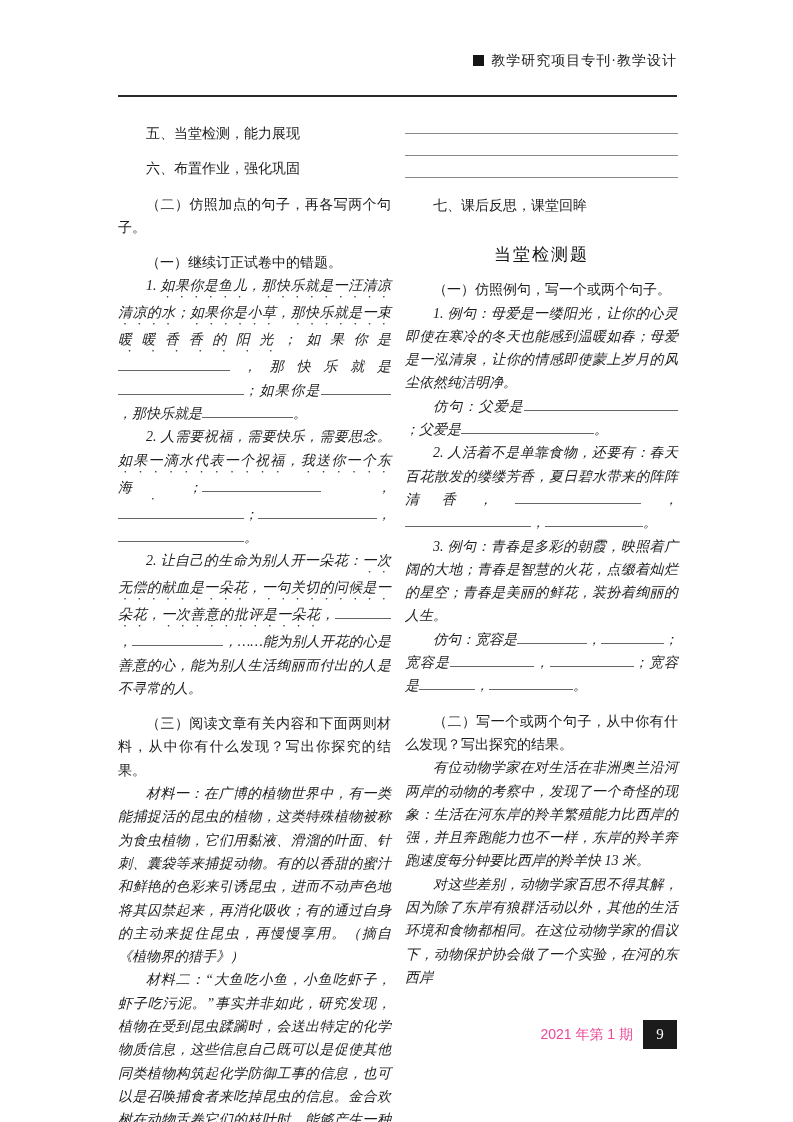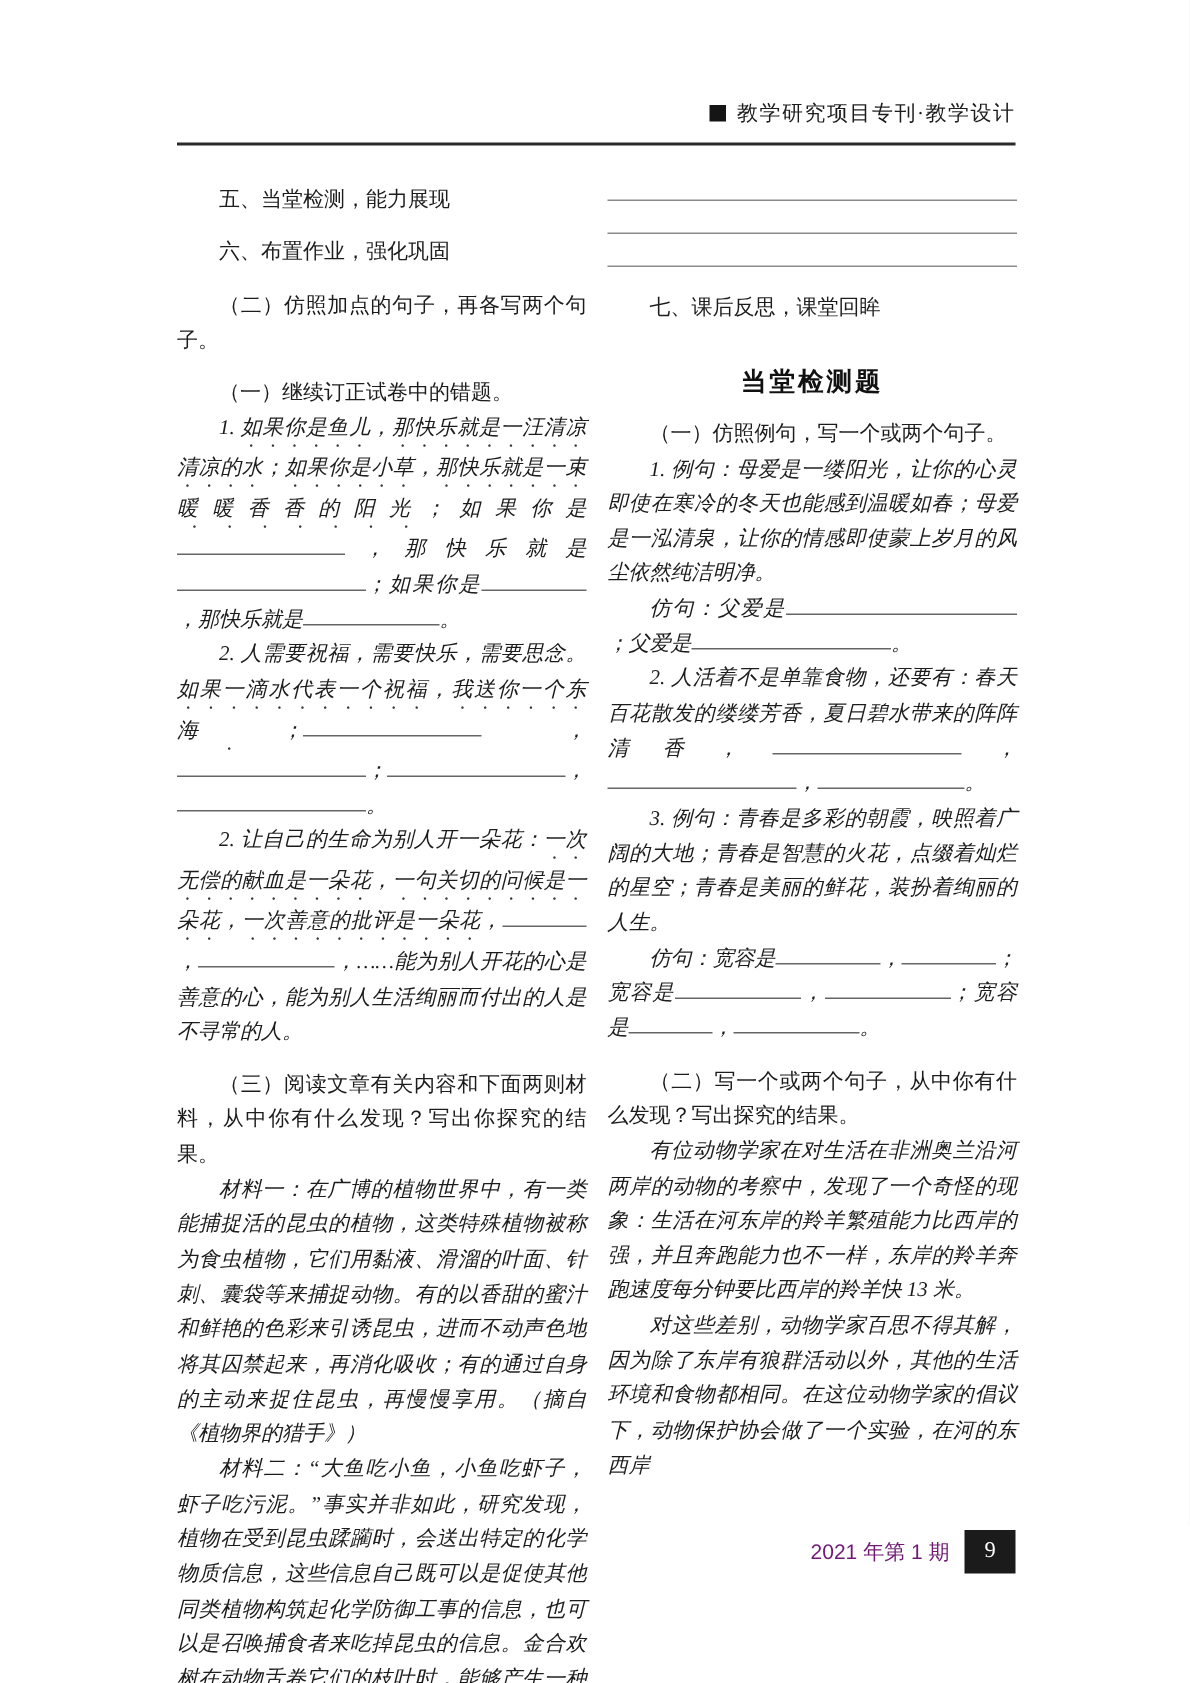--- a/index.html
+++ b/index.html
@@ -3,21 +3,21 @@
 <meta charset="utf-8">
 <style>
   html,body{margin:0;padding:0;}
   body{width:793px;height:1122px;background:#e9e9e9;}
   .page{
     position:relative;width:793px;height:1122px;background:#ffffff;
     font-family:"Liberation Serif", serif;color:#1c1c1c;overflow:hidden;
   }
   
   .header-title{
-    position:absolute;top:67px;right:116px;font-size:14px;
+    position:absolute;top:52px;right:116px;font-size:14px;
     letter-spacing:1px;color:#1c1c1c;white-space:nowrap;
   }
   .header-square{
     display:inline-block;width:11px;height:11px;background:#151515;
     margin-right:7px;vertical-align:-1px;
   }
   .header-rule{
     position:absolute;left:118px;right:116px;top:95px;height:2px;background:#2a2a2a;
   }
   
@@ -41,28 +41,28 @@
     text-emphasis-position:under right;
   }
   .blank{
     display:inline-block;border-bottom:1px solid #666;height:1em;
     vertical-align:baseline;font-style:normal;
   }
   .answer-lines{margin-top:2px;}
   .answer-line{height:21px;border-bottom:1px solid #8a8a8a;}
   .answer-lines + .para{margin-top:16px;}
   .section-heading{
-    font-family:"Liberation Sans", sans-serif;font-weight:bold;font-style:normal;
+    font-family:"Liberation Sans", sans-serif;font-weight:normal;font-style:normal;
     font-size:17px;text-align:center;margin:26px 0 12px;color:#111;
     letter-spacing:2px;text-indent:0;
   }
   
   .footer-issue{
     position:absolute;top:1026px;right:160px;
-    font-family:"Liberation Sans", sans-serif;font-size:14px;color:#701a75;
+    font-family:"Liberation Sans", sans-serif;font-size:14px;color:#ec4899;
     white-space:nowrap;
   }
   .page-num-box{
     position:absolute;left:643px;top:1020px;width:34px;height:29px;
     background:#1b1b1b;color:#fff;text-align:center;line-height:29px;
     font-size:15px;font-family:"Liberation Serif", serif;
   }
 </style>
 </head>
 <body>

